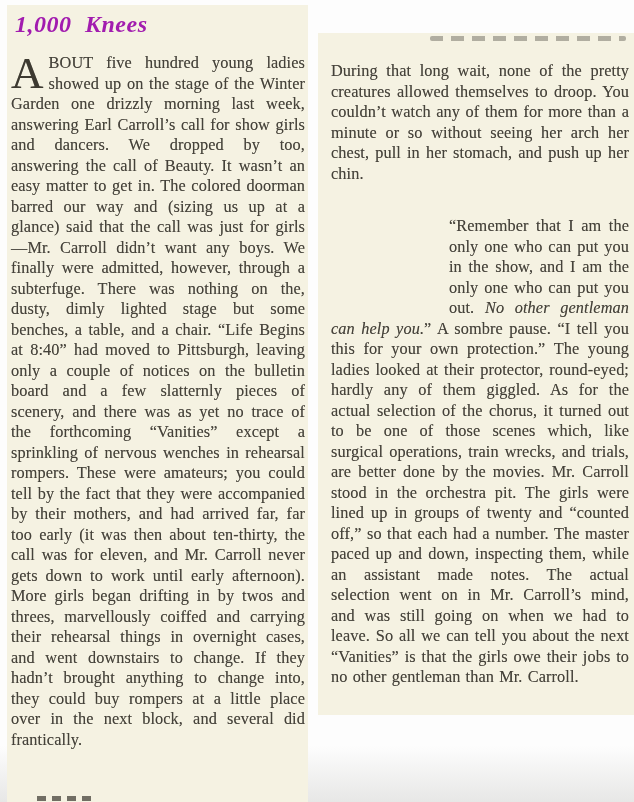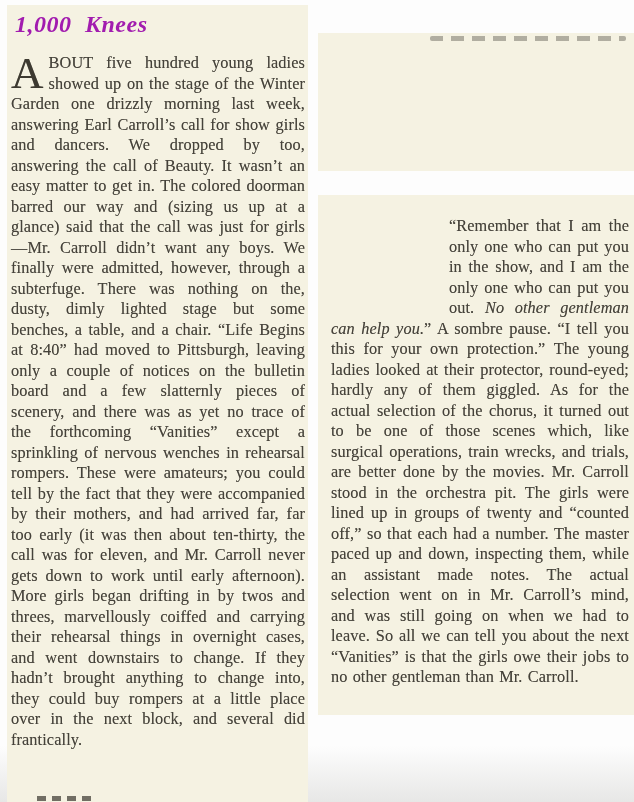--- a/index.html
+++ b/index.html
@@ -82,20 +82,21 @@
 
   <div id="left-col" class="paper">
     <h1 class="article-title">1,000 Knees</h1>
     <p class="body-text">
       <span class="dropcap">A</span><span>BOUT five hundred young ladies showed up on the stage of the Winter Garden one drizzly morning last week, answering Earl Carroll’s call for show girls and dancers. We dropped by too, answering the call of Beauty. It wasn’t an easy matter to get in. The colored doorman barred our way and (sizing us up at a glance) said that the call was just for girls—Mr. Carroll didn’t want any boys. We finally were admitted, however, through a subterfuge. There was nothing on the, dusty, dimly lighted stage but some benches, a table, and a chair. “Life Begins at 8:40” had moved to Pittsburgh, leaving only a couple of notices on the bulletin board and a few slatternly pieces of scenery, and there was as yet no trace of the forthcoming “Vanities” except a sprinkling of nervous wenches in rehearsal rompers. These were amateurs; you could tell by the fact that they were accompanied by their mothers, and had arrived far, far too early (it was then about ten-thirty, the call was for eleven, and Mr. Carroll never gets down to work until early afternoon). More girls began drifting in by twos and threes, marvellously coiffed and carrying their rehearsal things in overnight cases, and went downstairs to change. If they hadn’t brought anything to change into, they could buy rompers at a little place over in the next block, and several did frantically.</span>
     </p>
   </div>
 
   <div id="right-block-a" class="paper">
     <div class="clipped-line-top"></div>
+    <p class="body-text">During that long wait, none of the pretty creatures allowed themselves to droop. You couldn’t watch any of them for more than a minute or so without seeing her arch her chest, pull in her stomach, and push up her chin.</p>
   </div>
 
   <div id="right-block-b" class="paper">
     <p class="body-text">
       <span class="quote-wrap-spacer"></span><span>“Remember that I am the only one who can put you in the show, and I am the only one who can put you out. </span><span class="italic">No other gentleman can help you.</span><span>” A sombre pause. “I tell you this for your own protection.” The young ladies looked at their protector, round-eyed; hardly any of them giggled. As for the actual selection of the chorus, it turned out to be one of those scenes which, like surgical operations, train wrecks, and trials, are better done by the movies. Mr. Carroll stood in the orchestra pit. The girls were lined up in groups of twenty and “counted off,” so that each had a number. The master paced up and down, inspecting them, while an assistant made notes. The actual selection went on in Mr. Carroll’s mind, and was still going on when we had to leave. So all we can tell you about the next “Vanities” is that the girls owe their jobs to no other gentleman than Mr. Carroll.</span>
     </p>
   </div>
 
   <div class="clipped-line-bottom"></div>
 

